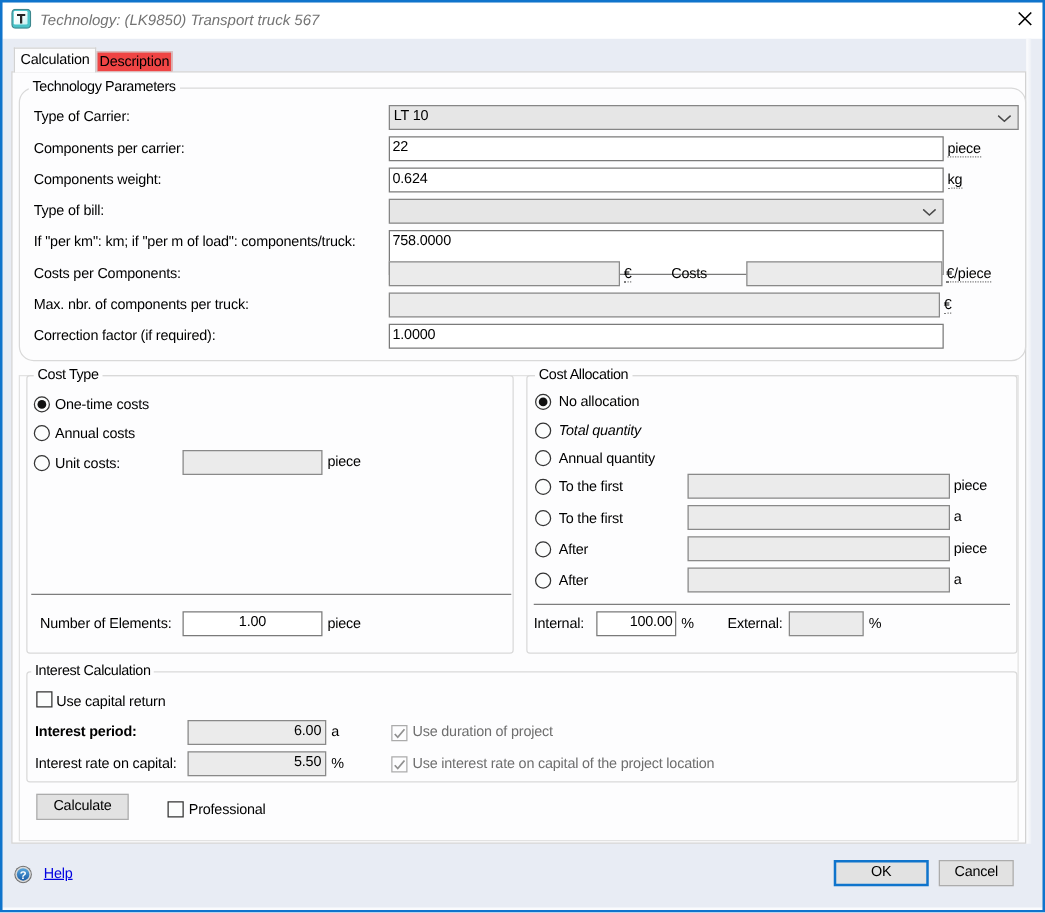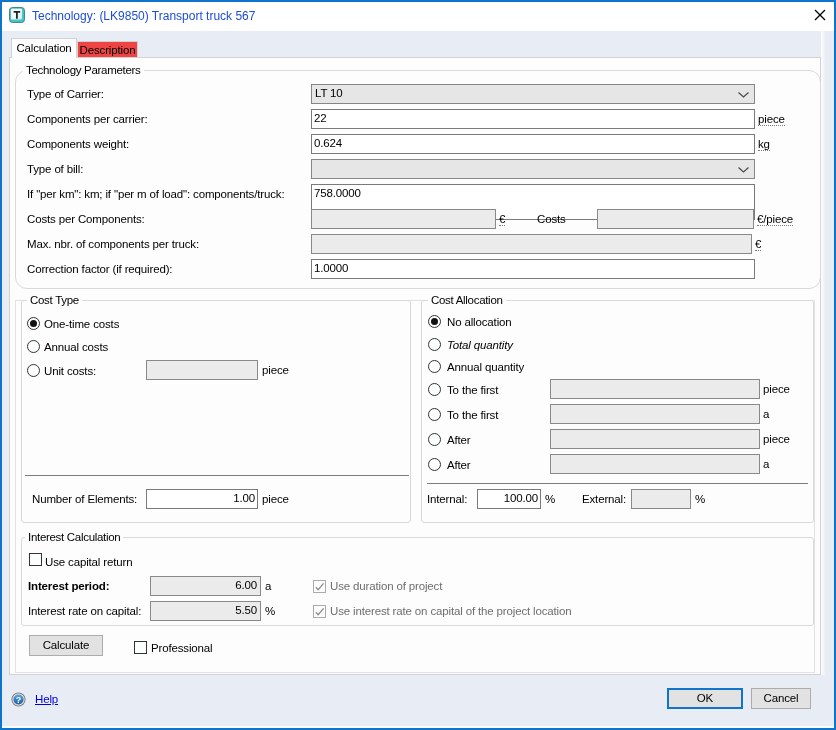--- a/index.html
+++ b/index.html
@@ -3,21 +3,21 @@
 <meta charset="utf-8">
 <style>
   html,body{margin:0;padding:0;}
   body{width:836px;height:730px;position:relative;overflow:hidden;
        background:#e8ecf4;font-family:"Liberation Sans",sans-serif;font-size:11.5px;letter-spacing:-0.15px;color:#000;}
   .abs{position:absolute;box-sizing:border-box;}
   #winborder{left:0;top:0;width:836px;height:730px;border:2px solid #0f74cc;z-index:50;pointer-events:none;}
   #whiteline{left:2px;top:726px;width:832px;height:2px;background:#fafbfd;z-index:40;}
   #titlebar{left:2px;top:2px;width:832px;height:29px;background:#ffffff;}
   #ticon{left:9px;top:7px;width:16px;height:16px;}
-  #titletext{left:32px;top:2px;height:29px;line-height:29px;font-size:12px;letter-spacing:0;color:#1d4ed8;}
+  #titletext{left:32px;top:2px;height:29px;line-height:29px;font-size:12px;letter-spacing:0;color:#737373;font-style:italic;}
   #closex{left:814px;top:9px;width:12px;height:12px;}
   
   #page{left:9px;top:57px;width:812px;height:618px;background:#fdfdfe;border:1px solid #d2d2d2;z-index:1;}
   #tab1{left:11px;top:38px;width:66px;height:20px;background:#fdfdfe;border:1px solid #d2d2d2;border-bottom:none;z-index:3;
         text-align:center;line-height:19px;}
   #tab2{left:77px;top:41px;width:61px;height:16px;background:#ef4444;border:1px solid #d2d2d2;border-bottom:none;z-index:2;
         text-align:center;line-height:16px;}
   
   .group{border:1px solid #d9d9d9;border-radius:3px;z-index:2;}
   .group .glabel{position:absolute;top:-8px;background:#fdfdfe;padding:0 3px;line-height:14px;white-space:nowrap;letter-spacing:-0.3px;}
@@ -60,21 +60,21 @@
 
 <div class="abs" id="page"></div>
 <div class="abs" style="left:821px;top:31px;width:4px;height:644px;background:linear-gradient(to right,#fdfdfe,#edf0f6);"></div>
 <div class="abs" id="tab1">Calculation</div>
 <div class="abs" id="tab2">Description</div>
 
 <div class="abs group" style="left:15px;top:70px;width:806px;height:219px;border-radius:12px;">
   <div class="glabel" style="left:7px;">Technology Parameters</div>
 </div>
 <div class="abs lbl" style="left:27px;top:84px;">Type of Carrier:</div>
-<div class="abs combo" style="left:311px;top:84px;width:444px;height:20px;">LT 10<svg width="11" height="6" viewBox="0 0 11 6">
+<div class="abs combo" style="left:311px;top:84px;width:504px;height:20px;">LT 10<svg width="11" height="6" viewBox="0 0 11 6">
       <path d="M0.5 0.5 L5.5 5 L10.5 0.5" fill="none" stroke="#4a4a4a" stroke-width="1.2"></path>
     </svg></div>
 
 <div class="abs lbl" style="left:27px;top:109px;">Components per carrier:</div>
 <div class="abs txt" style="left:311px;top:109px;width:444px;height:20px;">22</div>
 <div class="abs lbl" style="left:758px;top:109px;"><span class="unit">piece</span></div>
 
 <div class="abs lbl" style="left:27px;top:134px;">Components weight:</div>
 <div class="abs txt" style="left:311px;top:134px;width:444px;height:20px;">0.624</div>
 <div class="abs lbl" style="left:758px;top:134px;"><span class="unit">kg</span></div>
@@ -111,21 +111,21 @@
 <div class="abs radio sel" style="left:27px;top:317px;"></div>
 <div class="abs lbl" style="left:44px;top:314px;">One-time costs</div>
 <div class="abs radio" style="left:27px;top:340px;"></div>
 <div class="abs lbl" style="left:44px;top:337px;">Annual costs</div>
 <div class="abs radio" style="left:27px;top:364px;"></div>
 <div class="abs lbl" style="left:44px;top:361px;">Unit costs:</div>
 <div class="abs gtxt" style="left:146px;top:360px;width:112px;height:20px;"></div>
 <div class="abs lbl" style="left:262px;top:360px;">piece</div>
 <div class="abs sep" style="left:25px;top:475px;width:384px;"></div>
 <div class="abs lbl" style="left:32px;top:489px;">Number of Elements:</div>
-<div class="abs txt rtxt" style="left:146px;top:489px;width:112px;height:20px;">1.00</div>
+<div class="abs txt rtxt" style="left:146px;top:489px;width:112px;height:20px;text-align:center;">1.00</div>
 <div class="abs lbl" style="left:262px;top:489px;">piece</div>
 
 <div class="abs group" style="left:421px;top:300px;width:393px;height:223px;">
   <div class="glabel" style="left:6px;">Cost Allocation</div>
 </div>
 <div class="abs radio sel" style="left:428px;top:315px;"></div>
 <div class="abs lbl" style="left:447px;top:312px;">No allocation</div>
 <div class="abs radio" style="left:428px;top:338px;"></div>
 <div class="abs lbl" style="left:447px;top:335px;font-style:italic;">Total quantity</div>
 <div class="abs radio" style="left:428px;top:360px;"></div>

